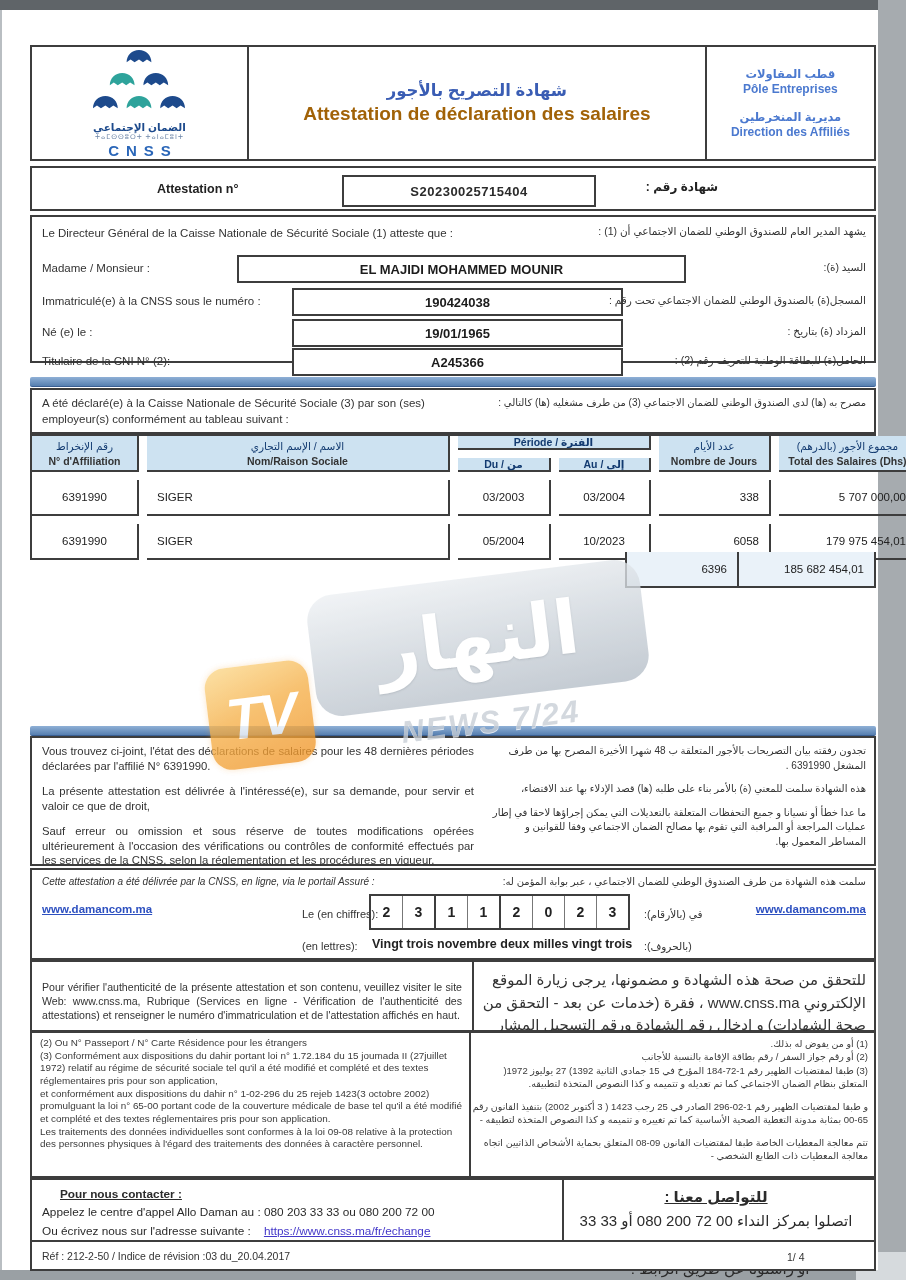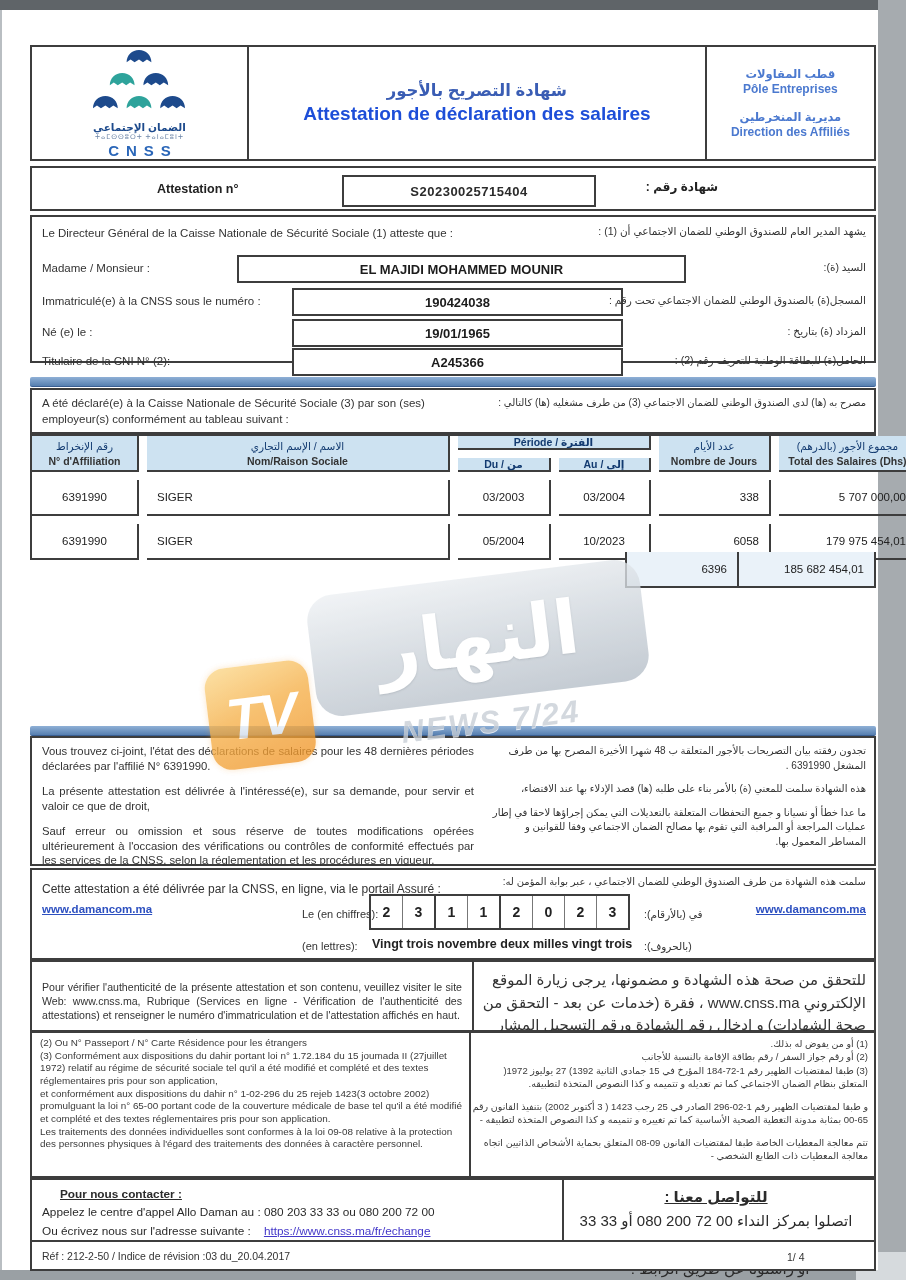--- a/index.html
+++ b/index.html
@@ -22,21 +22,21 @@
   
   .s-header{top:35px;height:116px;display:flex;}
   .hb{box-sizing:border-box;height:100%;}
   .hb-logo{width:218px;border-right:2px solid #3d3d3d;display:flex;flex-direction:column;align-items:center;justify-content:center;padding-top:2px;}
   .hb-title{width:458px;display:flex;flex-direction:column;align-items:center;justify-content:center;gap:3px;}
   .hb-dir{width:170px;border-left:2px solid #3d3d3d;display:flex;flex-direction:column;align-items:center;justify-content:center;gap:1px;padding:4px;}
   .logo-ar{color:#1d4a8c;font-size:10.5px;font-weight:bold;margin-top:3px;}
   .logo-tif{color:#6d86a8;font-size:6.5px;letter-spacing:1px;filter:blur(.4px);}
   .logo-cnss{color:#2a66b8;font-size:15px;font-weight:bold;letter-spacing:7px;margin-top:1px;padding-left:7px;}
   .title-ar{color:#3a5db4;font-size:16.5px;font-weight:bold;}
-  .title-fr{color:#1d4ed8;font-size:19px;font-weight:bold;}
+  .title-fr{color:#a16207;font-size:19px;font-weight:bold;}
   .dir-ar{color:#4b79cf;font-size:11.5px;font-weight:bold;}
   .dir-fr{color:#4b79cf;font-size:12px;font-weight:bold;}
   .dir-gap{height:12px;}
 
   
   .s-attest{top:156px;height:45px;}
   .attest-label{position:absolute;left:125px;top:14px;font-size:12.5px;font-weight:bold;color:#222;}
   .attest-numbox{position:absolute;left:310px;top:7px;width:250px;height:28px;border:2px solid #3d3d3d;display:flex;align-items:center;justify-content:center;font-size:13px;font-weight:bold;letter-spacing:.5px;}
   .attest-ar{position:absolute;left:590px;top:12px;width:120px;font-size:12px;font-weight:bold;color:#222;text-align:center;direction:rtl;}
 
@@ -93,21 +93,21 @@
 
   
   .s-para{top:726px;height:130px;}
   .para-fr{position:absolute;left:10px;top:6px;width:432px;font-size:11.3px;color:#333;line-height:1.32;text-align:justify;}
   .para-fr p{margin:0 0 10px 0;}
   .para-ar{position:absolute;right:8px;top:6px;width:380px;font-size:10px;color:#333;direction:rtl;text-align:right;line-height:1.45;}
   .para-ar p{margin:0 0 9px 0;}
 
   
   .s-portal{top:858px;height:92px;}
-  .portal-fr{position:absolute;left:10px;top:12px;font-size:12px;color:#333;}
+  .portal-fr{position:absolute;left:10px;top:6px;font-size:10px;color:#333;font-style:italic;}
   .portal-ar{position:absolute;right:8px;top:6px;font-size:10px;color:#333;direction:rtl;}
   .portal-url-l{position:absolute;left:10px;top:33px;font-size:11.5px;font-weight:bold;color:#2d50c0;}
   .portal-url-r{position:absolute;right:8px;top:33px;font-size:11.5px;font-weight:bold;color:#2d50c0;}
   .chif-label{position:absolute;left:270px;top:38px;font-size:11px;color:#333;}
   .digits{position:absolute;left:337px;top:24px;display:flex;border:2px solid #3d3d3d;}
   .dg{width:31px;height:32px;display:flex;align-items:center;justify-content:center;font-size:14px;font-weight:bold;color:#222;border-right:1px solid #777;}
   .dg.grp{border-right:2px solid #3d3d3d;}
   .dg:last-child{border-right:none;}
   .chif-ar{position:absolute;left:612px;top:38px;font-size:10.5px;color:#333;direction:rtl;}
   .let-label{position:absolute;left:270px;top:70px;font-size:11px;color:#333;text-align:right;}

